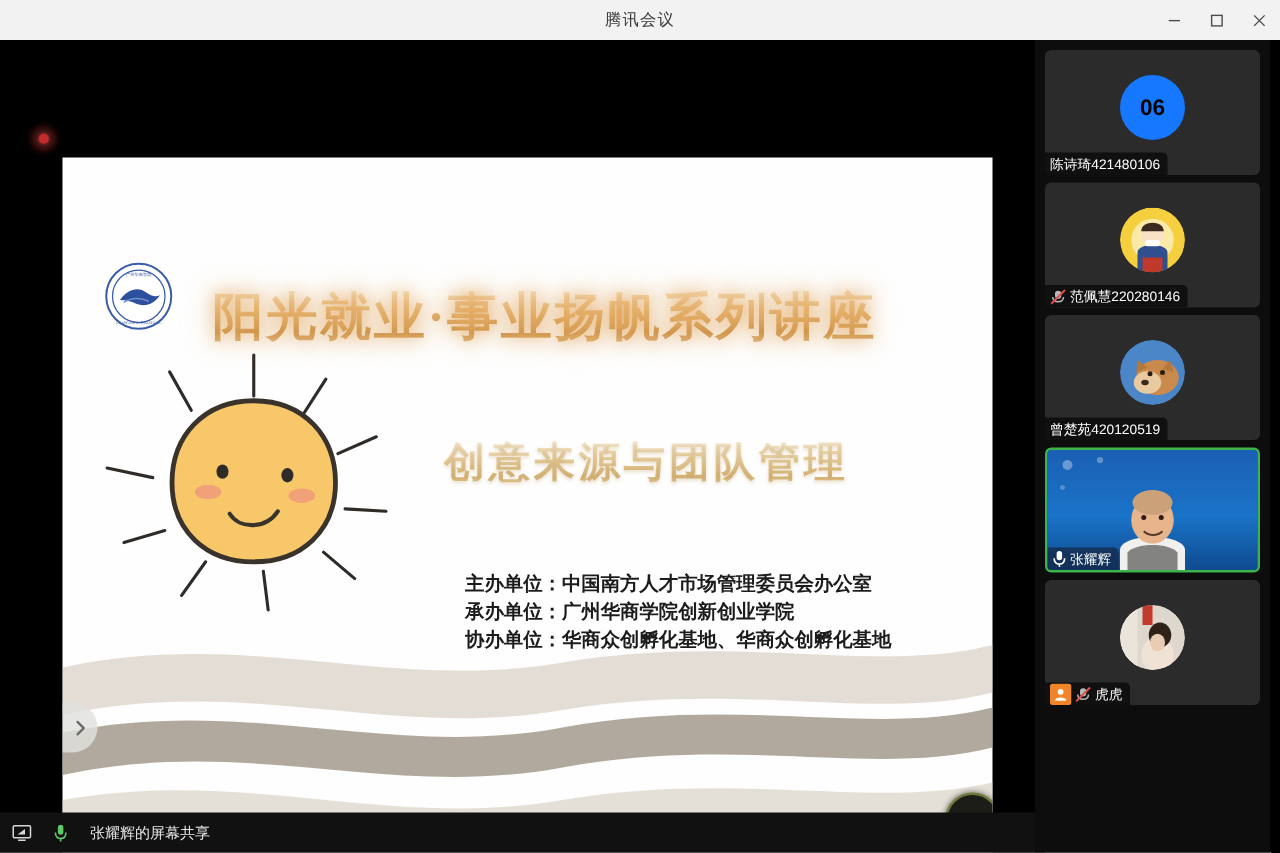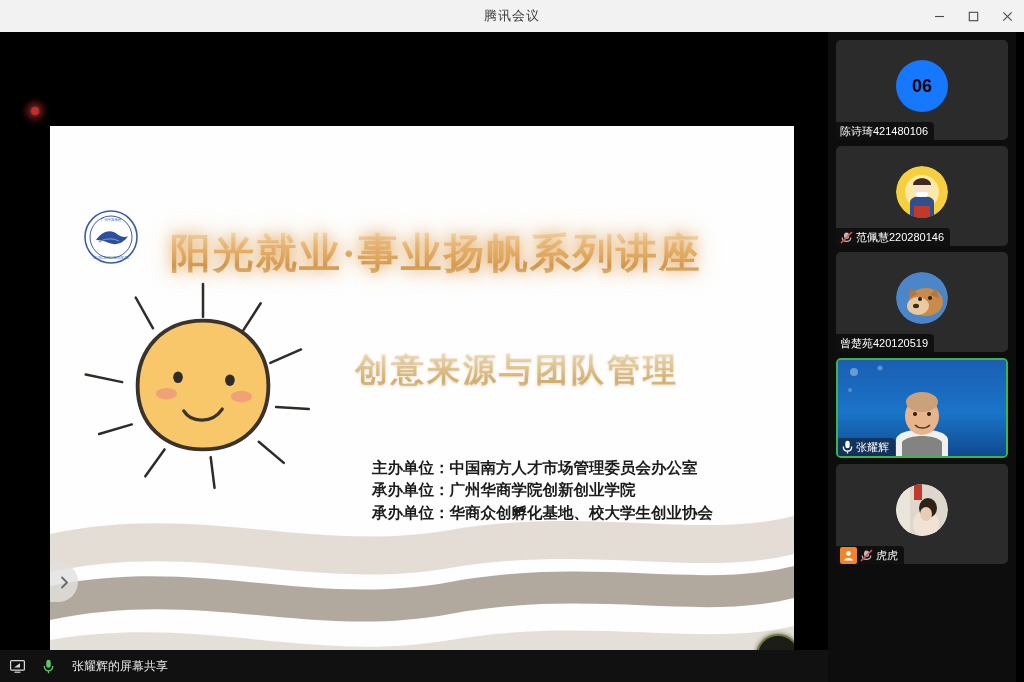--- a/index.html
+++ b/index.html
@@ -218,21 +218,21 @@
           <ellipse cx="170" cy="127" rx="11" ry="6" fill="#f09a79" opacity="0.85"></ellipse>
           <path d="M110,142 C118,155 140,155 150,140" fill="none" stroke="#3a332c" stroke-width="3.4" stroke-linecap="round"></path>
         </svg>
 
         <div class="slide-title">阳光就业·事业扬帆系列讲座</div>
         <div class="slide-subtitle">创意来源与团队管理</div>
 
         <div class="org-block">
           <div>主办单位：中国南方人才市场管理委员会办公室</div>
           <div>承办单位：广州华商学院创新创业学院</div>
-          <div>承办单位：华商众创孵化基地、校大学生创业协会</div>
+          <div>协办单位：华商众创孵化基地、华商众创孵化基地</div>
         </div>
 
         <div class="cpu-widget">
           <div class="gauge">
             <span class="val">61</span>
             <span class="pct">%</span>
           </div>
 
         </div>
 

